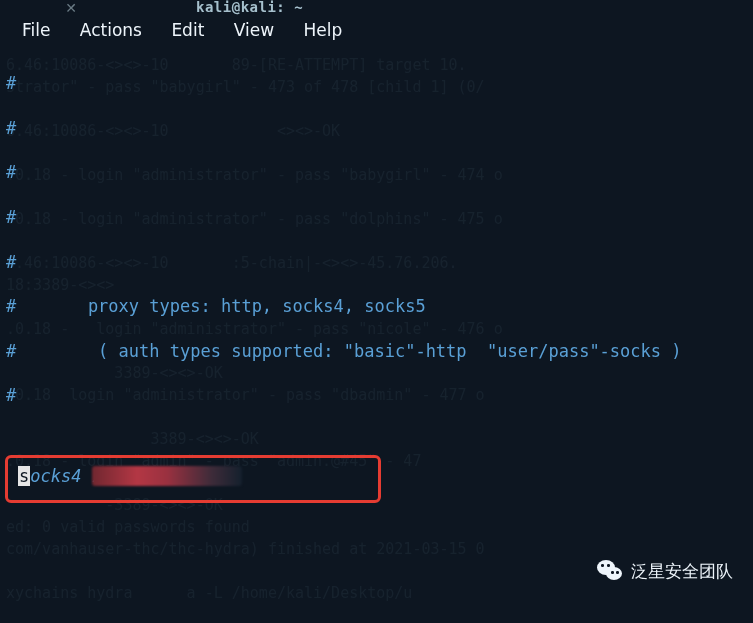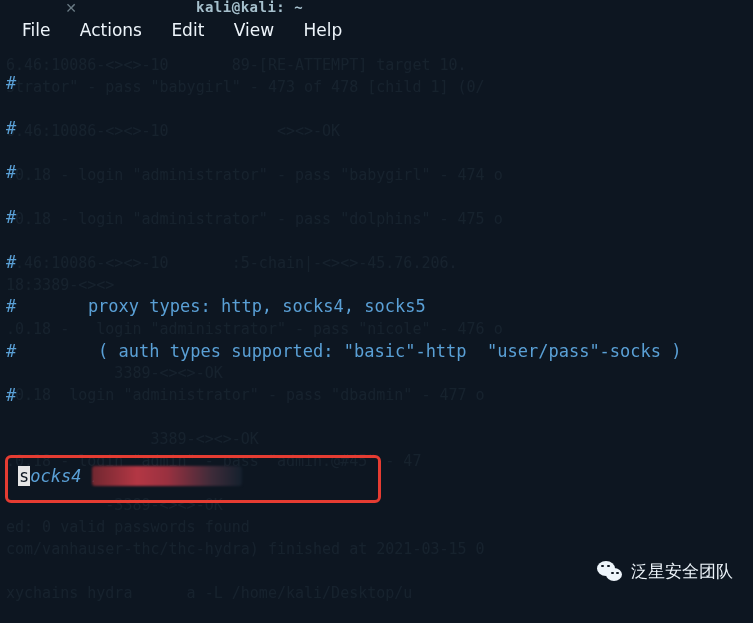--- a/index.html
+++ b/index.html
@@ -97,21 +97,20 @@
     width:150px;height:20px;
     background:linear-gradient(90deg,#702730 0%, #b33744 30%, #9a3140 50%, #3d2b39 80%, #14202d 100%);
     filter:blur(1px);
     border-radius:3px;
   }
   .watermark{
     position:absolute;
     bottom:40px;
     right:20px;
     display:flex;
-    align-items:center;
     color:#eef5fb;
     font-family:"Microsoft YaHei","PingFang SC",Arial,sans-serif;
     font-size:17px;
   }
   .wx-icon{
     width:26px;height:22px;
     position:relative;
     margin-right:8px;
   }
   .wx-icon .bubble-a{

